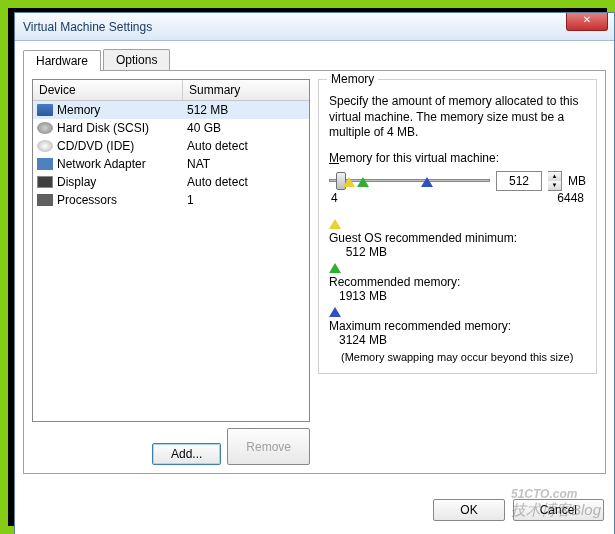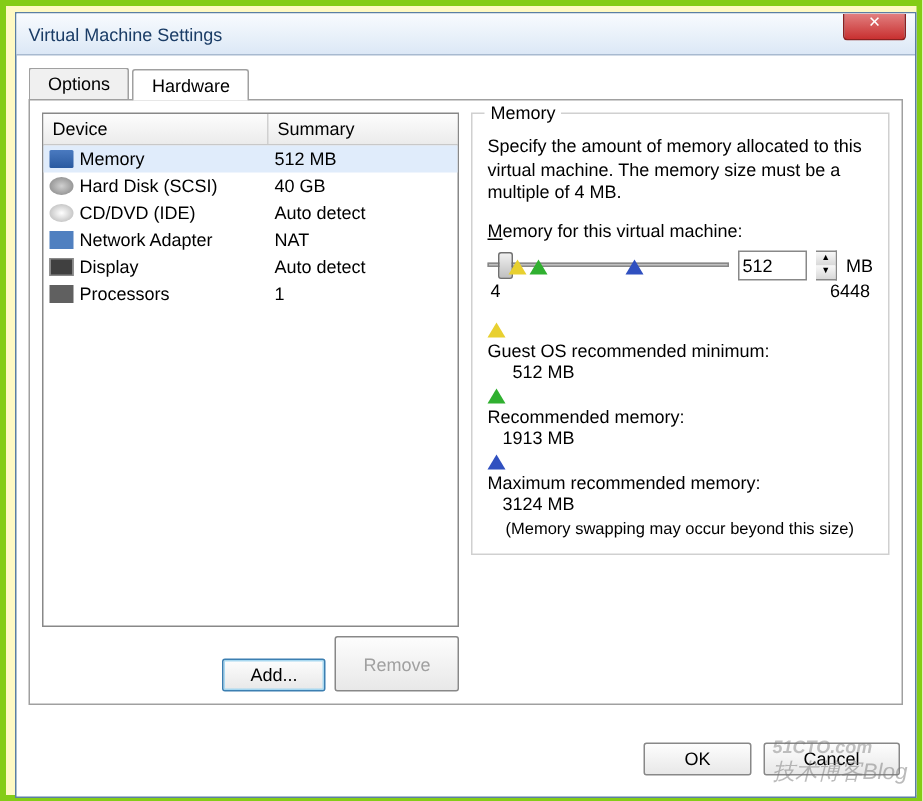--- a/index.html
+++ b/index.html
@@ -1,17 +1,17 @@
 <!DOCTYPE html>
 <html><head>
 <meta charset="utf-8">
 <style>
 * { box-sizing: border-box; font-family: "Segoe UI", Tahoma, sans-serif; font-size: 12px; }
 body { margin: 0; background: #fff; }
-.outer-border { border: 4px solid #84cc16; width: 615px; height: 534px; position: relative; background: #fef9c3; }
+.outer-border { border: 8px solid #84cc16; width: 615px; height: 534px; position: relative; background: #000000; }
 .window { position: absolute; left: 6px; top: 4px; width: 601px; height: 524px; border: 1px solid #5a7fa3; background: #fff; }
 .titlebar { background: linear-gradient(#f8fbfe, #dce8f6); height: 28px; border-bottom: 1px solid #a8bad0; display: flex; align-items: center; padding: 0 0 0 8px; }
 .titlebar-title { color: #1a3c66; font-size: 12px; }
 .close-btn { margin-left: auto; width: 42px; height: 18px; background: linear-gradient(#e28080, #c83030); border: 1px solid #8a2020; border-top: none; border-radius: 0 0 3px 3px; margin-right: 6px; margin-top: -10px; color: #fff; text-align: center; font-size: 10px; line-height: 14px; }
 .close-btn::before { content: "✕"; font-size: 10px; }
 .tabs-container { padding: 8px 8px 0 8px; }
 .tabs { display: flex; }
 .tab { padding: 3px 12px; border: 1px solid #a0a0a0; border-bottom: none; background: #f0f0f0; margin-right: 2px; border-radius: 2px 2px 0 0; cursor: pointer; }
 .tab.active { background: #fff; position: relative; top: 1px; }
 .tab-body { border: 1px solid #a0a0a0; height: 404px; background: #fff; padding: 8px; display: flex; gap: 8px; }
@@ -36,21 +36,21 @@
 .btn.primary { border: 1px solid #3c7fb1; box-shadow: inset 0 0 0 1px #a8d8f0; margin-top: 15px; }
 .btn.disabled { color: #a0a0a0; }
 .memory-panel { flex: 1; }
 .groupbox { border: 1px solid #d0d0d0; padding: 8px 10px 10px 10px; position: relative; }
 .groupbox-title { position: absolute; top: -8px; left: 8px; background: #fff; padding: 0 4px; }
 .mem-desc { margin: 6px 0 10px 0; line-height: 1.3; }
 .mem-label { margin-bottom: 6px; }
 .slider-row { display: flex; align-items: center; gap: 6px; }
 .slider-track { flex: 1; height: 3px; background: #c0c0c0; border: 1px solid #888; position: relative; margin: 6px 0; }
 .slider-thumb { position: absolute; left: 6px; top: -8px; width: 10px; height: 18px; background: linear-gradient(#f0f0f0, #c0c0c0); border: 1px solid #707070; border-radius: 2px; }
-.mem-input { width: 46px; border: 1px solid #888; padding: 1px 2px; text-align: left; height: 20px; }
+.mem-input { width: 46px; border: 1px solid #888; padding: 1px 2px; text-align: center; height: 20px; }
 .spinner { width: 14px; height: 20px; display: flex; flex-direction: column; border: 1px solid #888; border-left: none; }
 .spinner div { flex: 1; background: linear-gradient(#f8f8f8, #d8d8d8); font-size: 6px; text-align: center; line-height: 8px; }
 .scale-row { display: flex; justify-content: space-between; font-size: 11px; padding: 0 2px; }
 .triangles { position: relative; height: 14px; margin-top: -14px; }
 .tri { position: absolute; width: 0; height: 0; border-left: 6px solid transparent; border-right: 6px solid transparent; }
 .tri-yellow { border-bottom: 10px solid #e8d030; }
 .tri-green { border-bottom: 10px solid #30b030; }
 .tri-blue { border-bottom: 10px solid #3050c0; }
 .recommend { margin-top: 14px; }
 .rec-row { display: flex; align-items: flex-start; margin: 4px 0; flex-direction: column; }
@@ -70,22 +70,22 @@
 <div class="outer-border">
 <div class="window">
 
 <div class="titlebar">
   <span class="titlebar-title">Virtual Machine Settings</span>
   <div class="close-btn"></div>
 </div>
 
 <div class="tabs-container">
   <div class="tabs">
+    <div class="tab active">Hardware</div>
     <div class="tab">Options</div>
-    <div class="tab active">Hardware</div>
   </div>
   <div class="tab-body">
 
     <div class="device-panel">
       <div class="device-list">
         <div class="list-header">
           <div class="col-device">Device</div>
           <div class="col-summary">Summary</div>
         </div>
         <div class="list-row selected">

